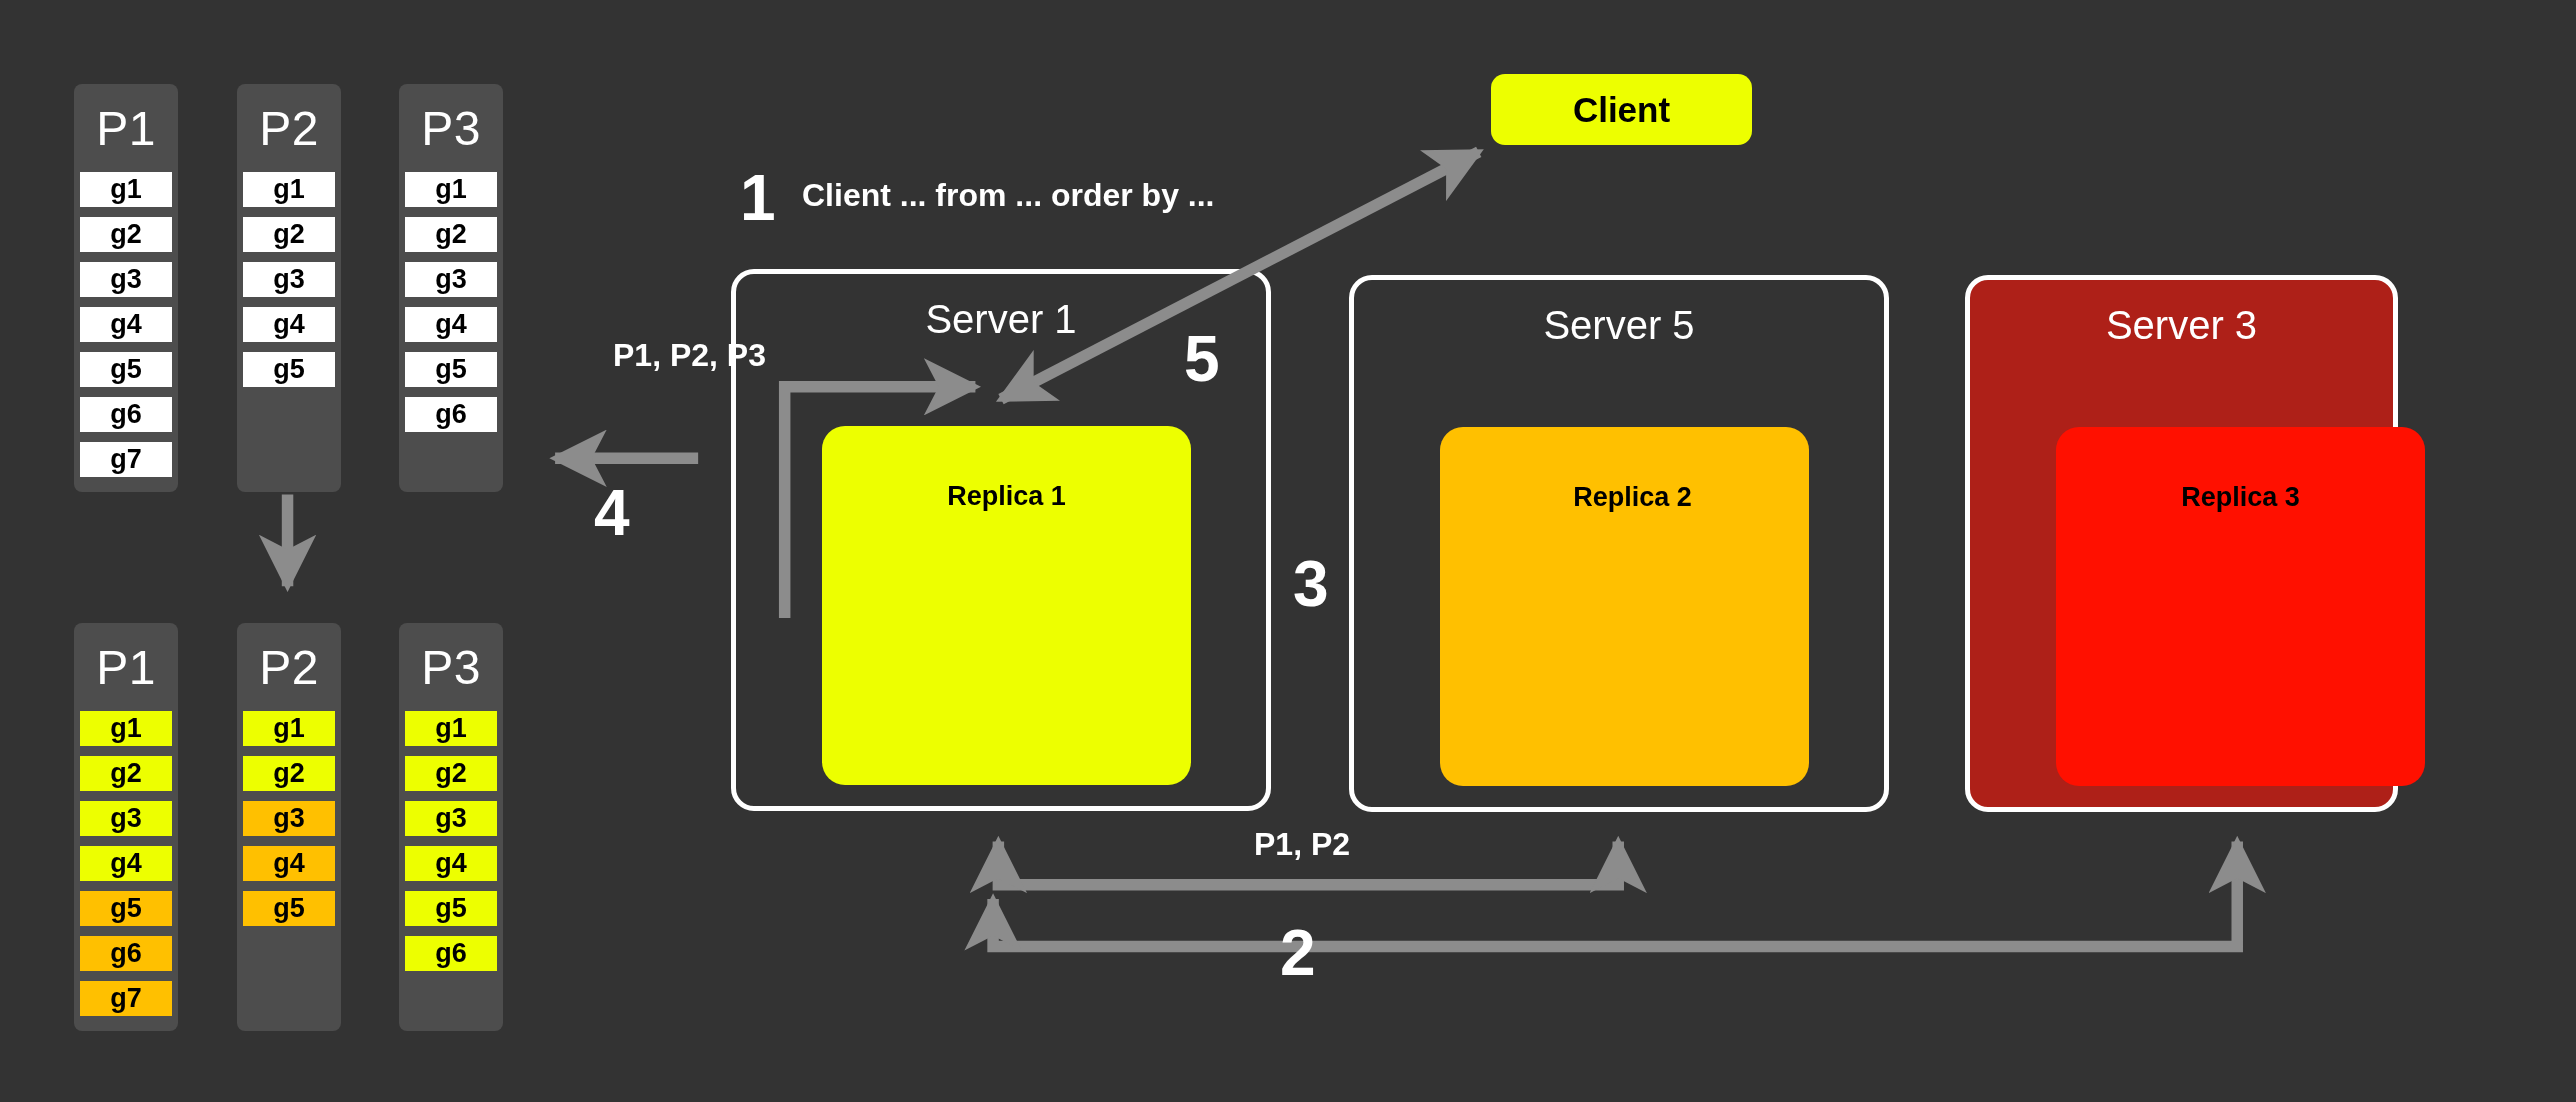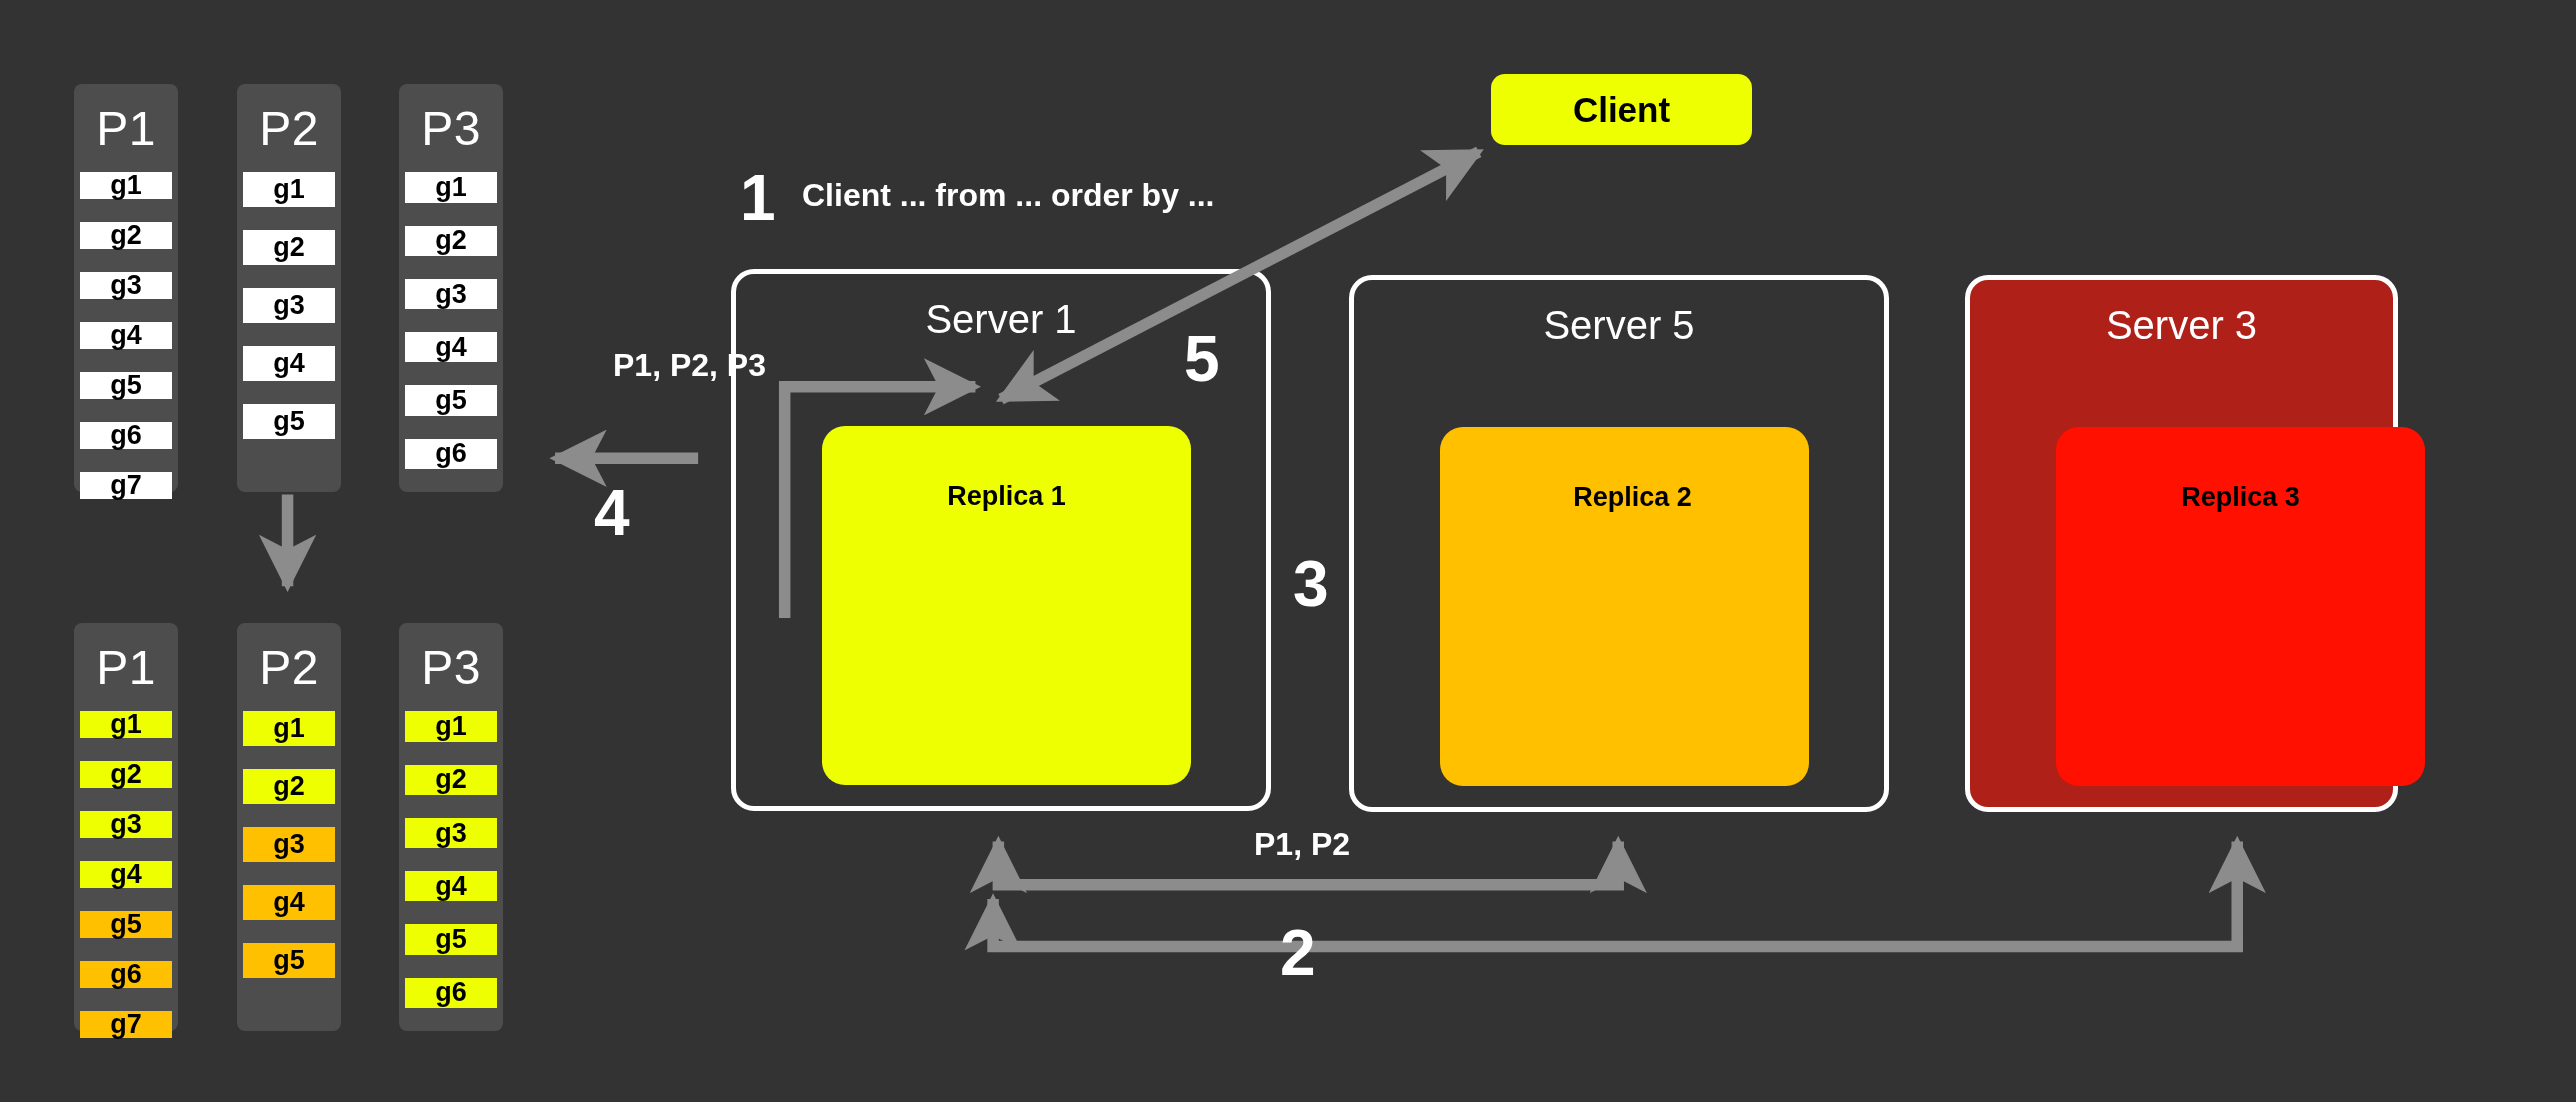--- a/index.html
+++ b/index.html
@@ -35,21 +35,21 @@
     font-weight: 500;
     letter-spacing: 0.4px;
     line-height: 1;
     margin-top: 21px;
     margin-bottom: 19.4px;
     user-select: none;
   }
   .pcell {
     width: 92px;
     height: 35px;
-    margin-bottom: 23px;
+    margin-bottom: 10px;
     color: #000000;
     font-size: 27px;
     font-weight: bold;
     display: flex;
     align-items: center;
     justify-content: center;
     line-height: 1;
     box-sizing: border-box;
   }
 
@@ -255,21 +255,21 @@
     </g>
 
     <g>
       <path d="M 1124 1018 L 1124 1072 L 2533 1072 L 2533 953" fill="none" stroke="#8c8c8c" stroke-width="13" marker-start="url(#ahead)" marker-end="url(#ahead)"></path>
     </g>
   </svg>
 
   <div class="anno step-num" style="left:740px; top:166px;">1</div>
   <div class="anno query-text" style="left:802px; top:179px;">Client ... from ... order by ...</div>
 
-  <div class="anno flow-label" style="left:613px; top:339px;margin-top:10px;">P1, P2, P3</div>
+  <div class="anno flow-label" style="left:613px; top:339px;">P1, P2, P3</div>
 
   <div class="anno step-num" style="left:594px; top:481px;">4</div>
 
   <div class="anno step-num" style="left:1184px; top:327px;">5</div>
 
   <div class="anno step-num" style="left:1293px; top:552px;">3</div>
 
   <div class="anno flow-label" style="left:1254px; top:828px;">P1, P2</div>
 
   <div class="anno step-num" style="left:1280px; top:921px;">2</div>

